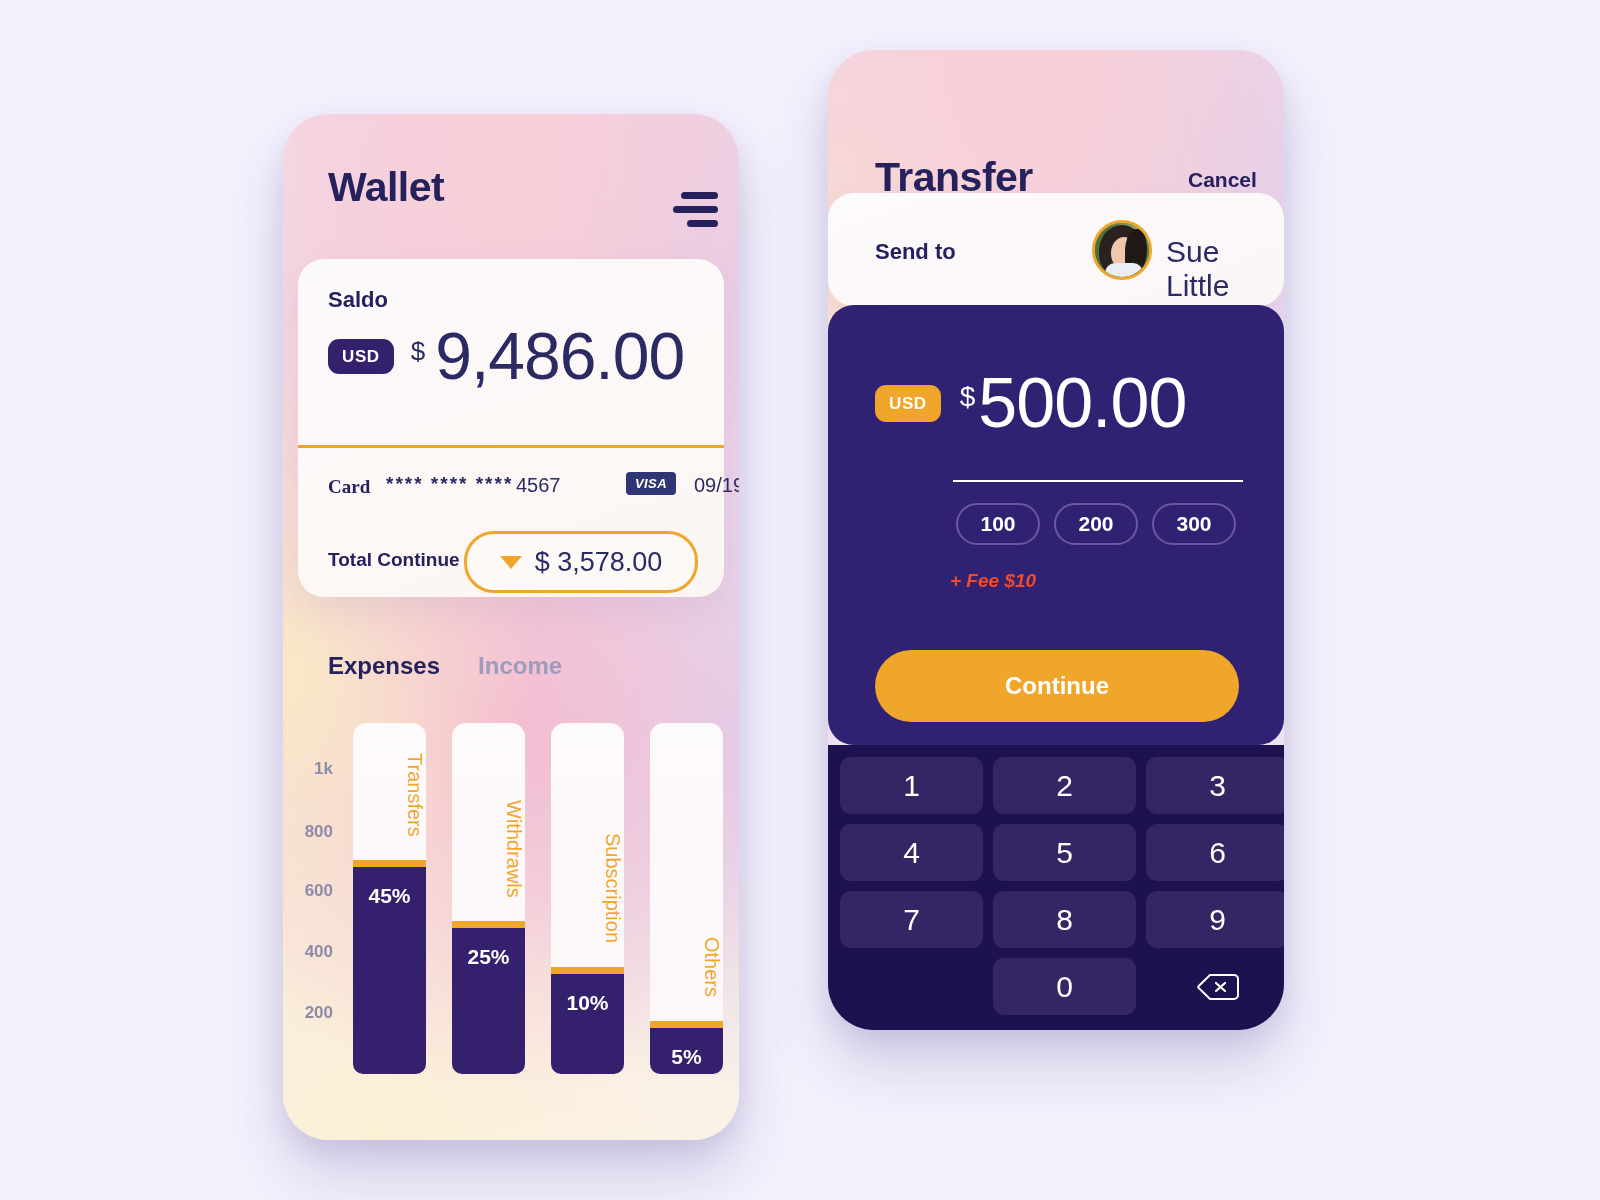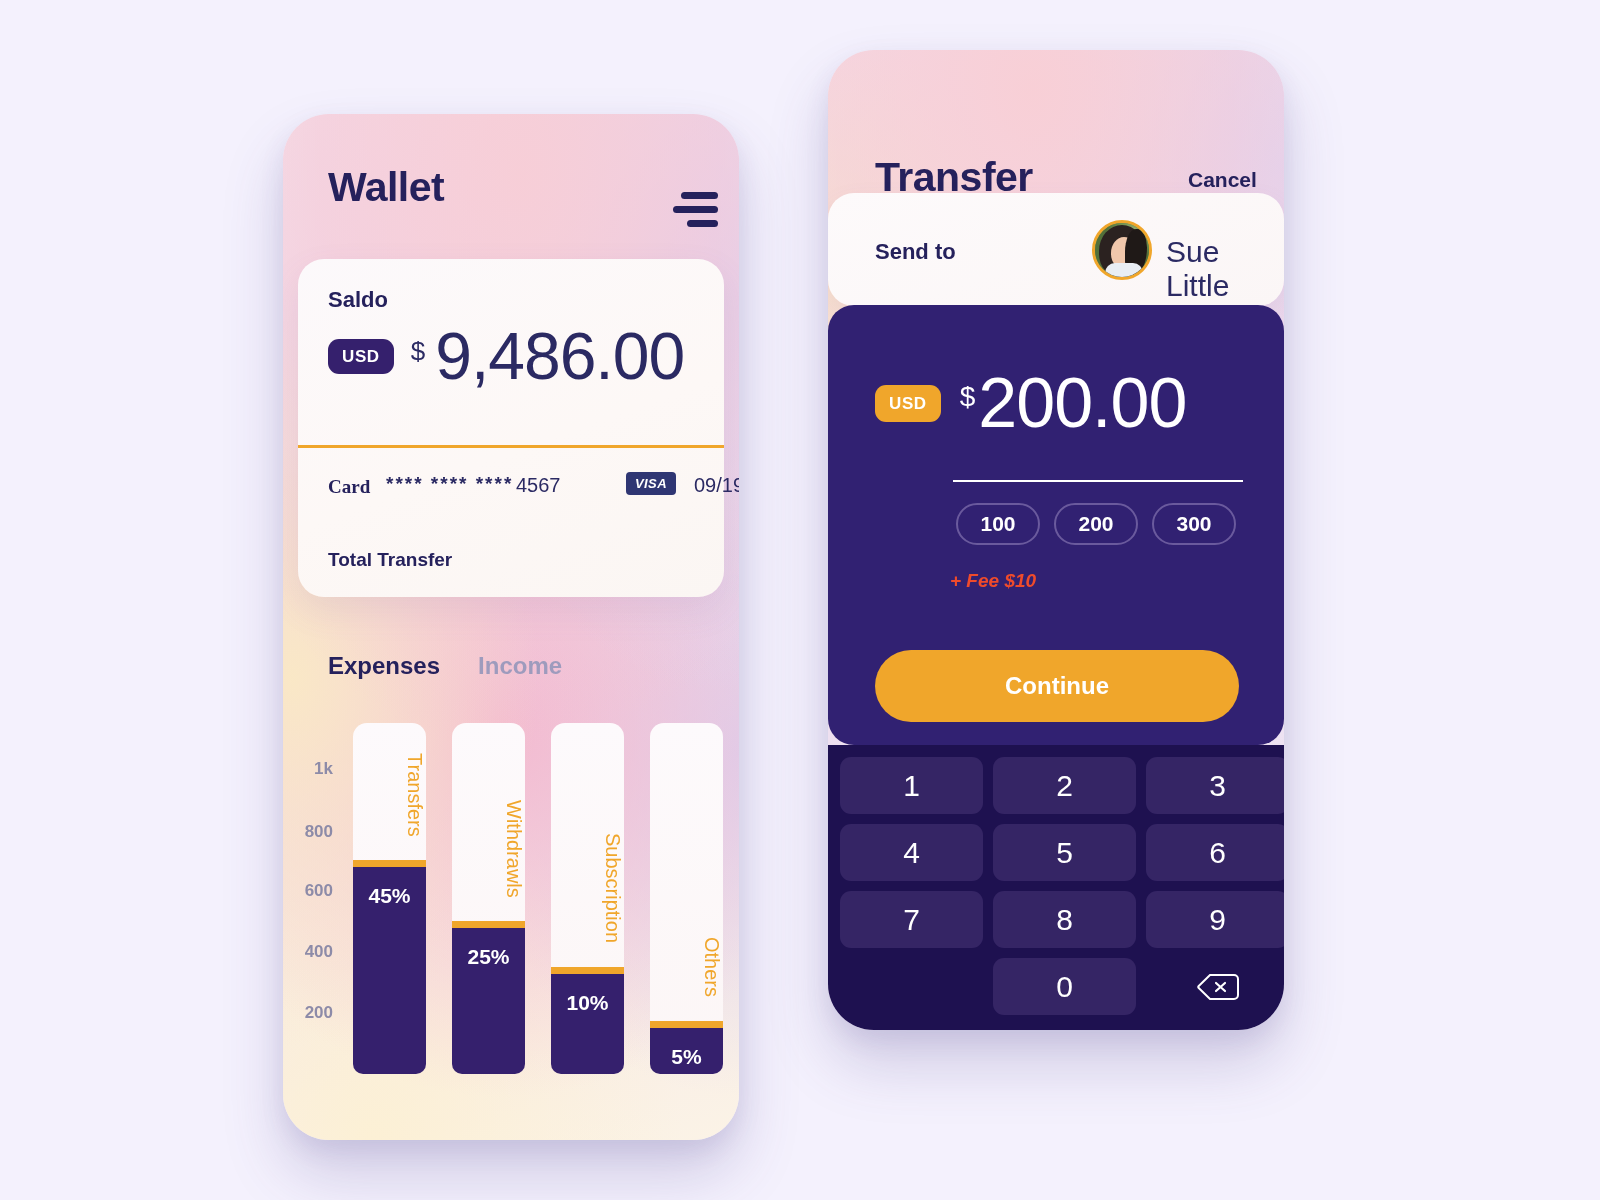--- a/index.html
+++ b/index.html
@@ -224,21 +224,25 @@
 
       <div id="card-row">
         <span id="card-label">Card</span>
         <span id="card-mask">****  ****  ****</span>
         <span id="card-last4">4567</span>
         <span id="visa-badge">VISA</span>
         <span id="card-exp">09/19</span>
       </div>
 
       <div id="expenses-row">
-        <span id="total-expenses-label">Total Transfer</span>
+        <span id="total-expenses-label">Total Continue</span>
+        <div id="total-expenses-pill">
+          <span id="caret-icon"></span>
+          <span id="total-expenses-value">$ 3,578.00</span>
+        </div>
       </div>
     </div>
 
     <div id="chart-tabs">
       <div class="chart-tab active">Expenses</div>
       <div class="chart-tab inactive">Income</div>
     </div>
 
     <div id="chart">
         <div class="axis-label" style="left: 8px; top: 50.7826px;">1k</div>
@@ -288,21 +292,21 @@
         <span class="av-shirt"></span>
       </div>
       <div id="recipient-name">Sue Little</div>
     </div>
 
     <div id="amount-card">
       <div id="amount-row">
         <div class="cur-badge-orange">USD</div>
         <div id="amount-value">
           <span class="dollar">$</span>
-          <span class="num">200.00</span>
+          <span class="num">500.00</span>
         </div>
       </div>
       <div id="amount-underline"></div>
 
       <div id="quick-chips">
         <div class="chip">100</div>
         <div class="chip">200</div>
         <div class="chip">300</div>
       </div>
 

